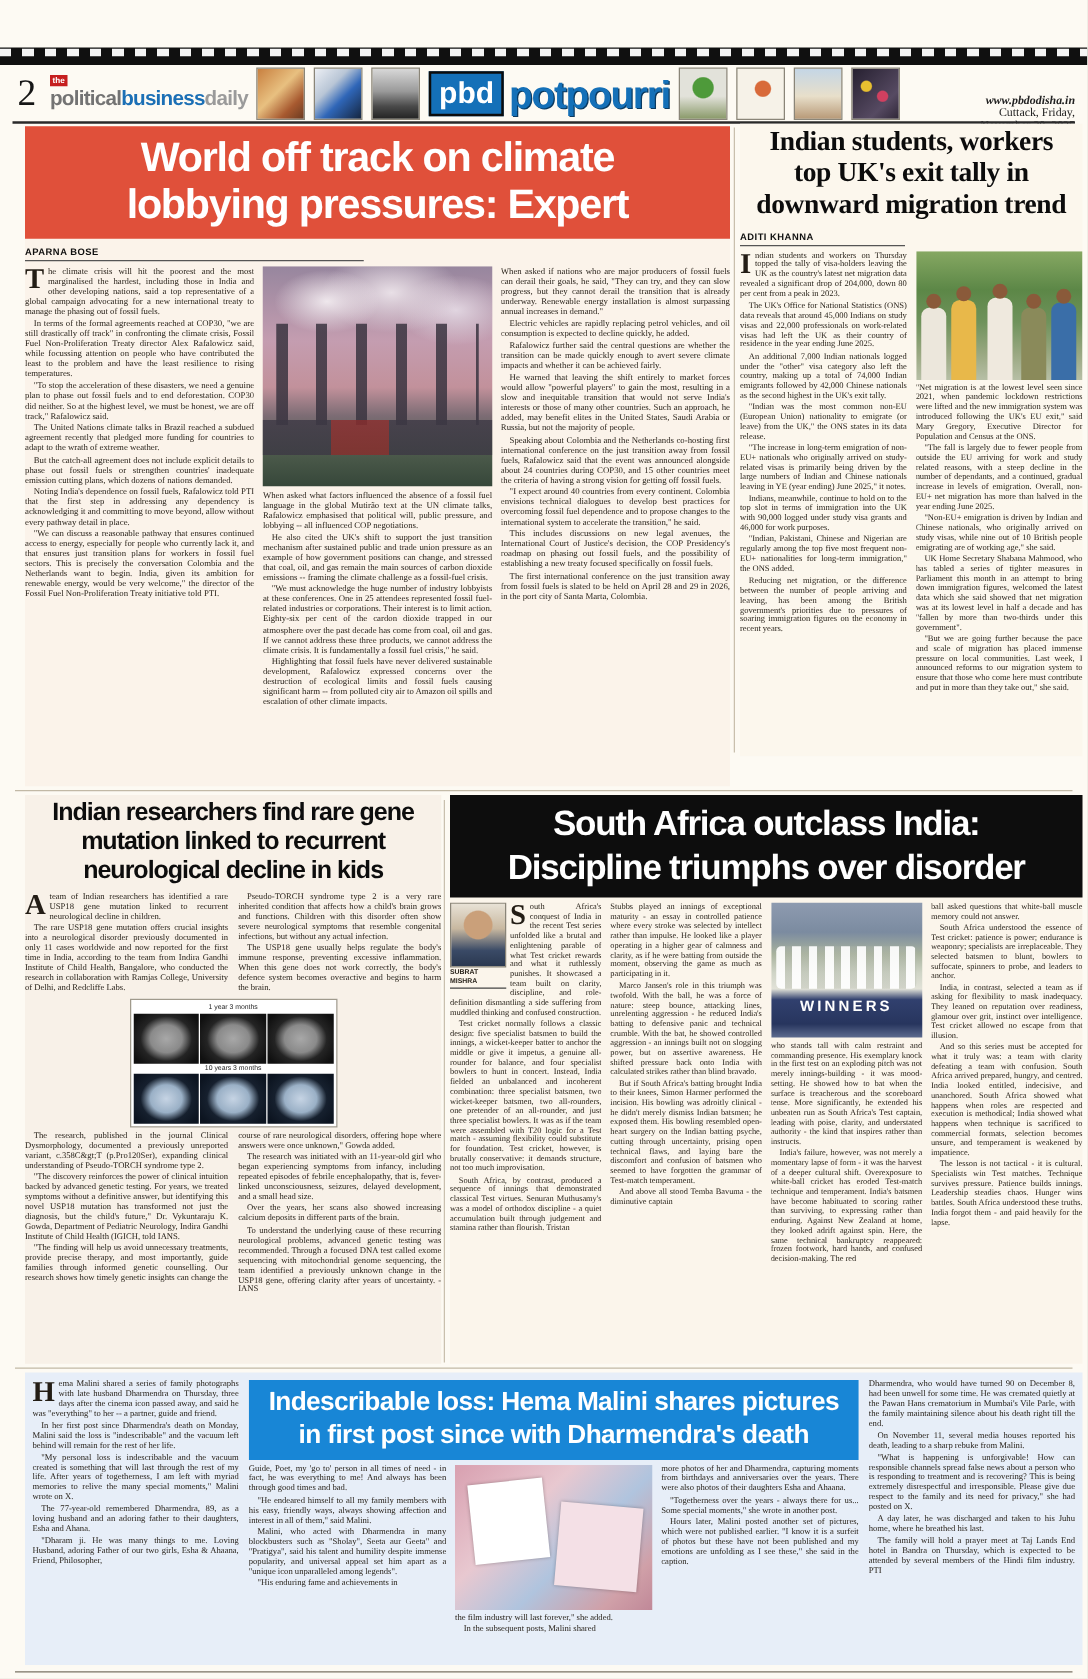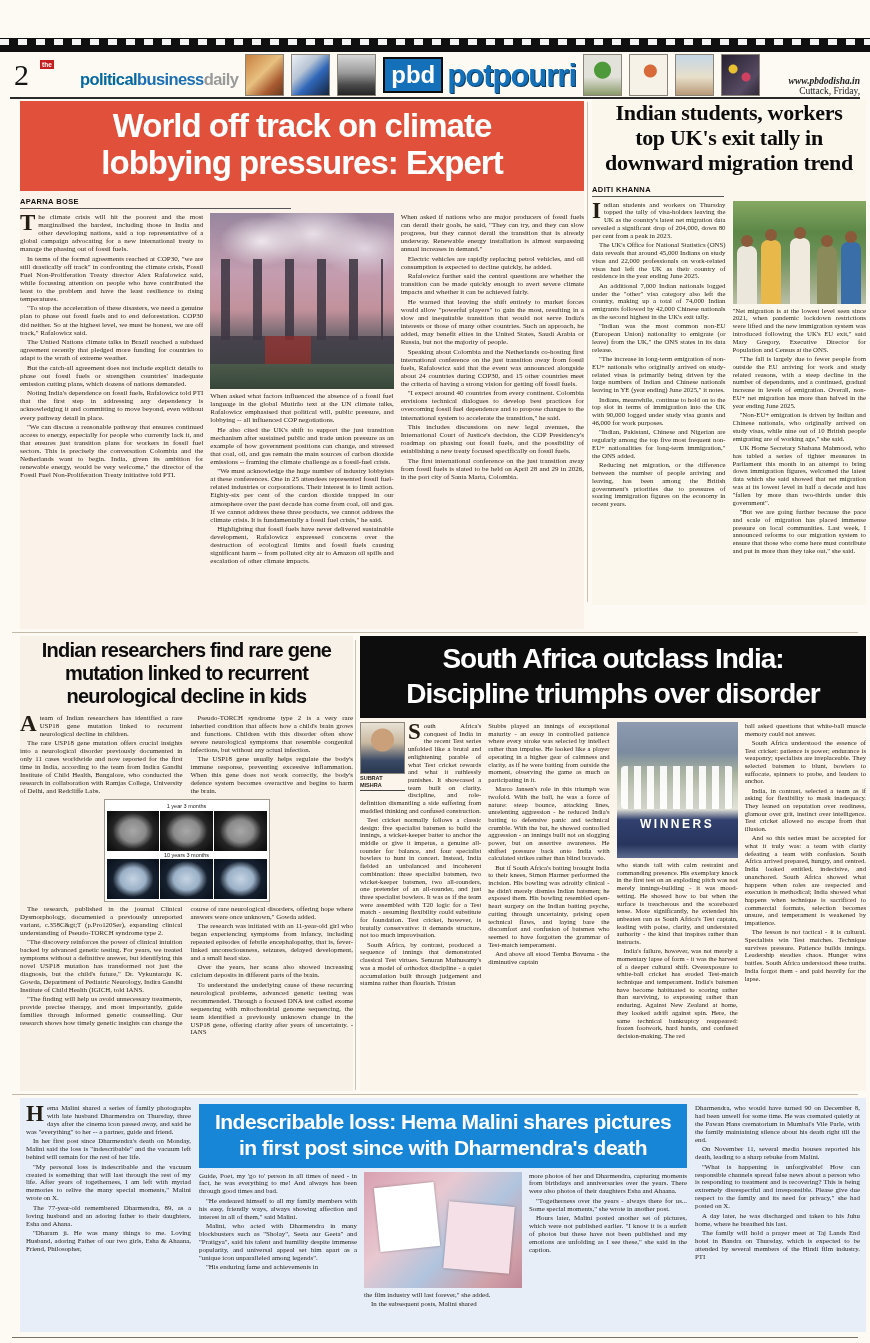--- a/index.html
+++ b/index.html
@@ -6,21 +6,21 @@
   .page{position:relative;width:870px;height:1343px;background:#fdfaf3;margin:0 auto;overflow:hidden;
         font-family:"Liberation Serif",serif;color:#231d15;}
   
   .filmstrip{position:absolute;left:0;right:0;top:38px;height:14px;background:#101010;}
   .filmstrip::before{content:"";position:absolute;top:1px;left:0;right:0;height:6px;
         background:repeating-linear-gradient(90deg,#f4f4f4 0 9px,#101010 9px 18px);}
   .masthead{position:absolute;top:55px;left:10px;right:10px;height:40px;display:flex;align-items:center;gap:7px;}
   .pgnum{font:30px "Liberation Serif",serif;color:#161616;padding:0 4px;}
   .logo{position:relative;white-space:nowrap;font:bold 16.5px "Liberation Sans",sans-serif;letter-spacing:-.6px;padding-top:8px;}
   .logo .the{position:absolute;top:-2px;left:0;background:#c61f1f;color:#fff;font:bold 6.5px "Liberation Sans",sans-serif;padding:1px 2px;letter-spacing:0;}
-  .logo .pol{color:#0369a1;margin-left:40px;} .logo .bus{color:#1b6fb5;} .logo .dly{color:#9a9a9a;font-weight:bold;}
+  .logo .pol{color:#737373;} .logo .bus{color:#1b6fb5;} .logo .dly{color:#9a9a9a;font-weight:bold;}
   .thumb{width:37px;height:40px;border:1px solid #8a8578;flex:0 0 auto;}
   .t-art{background:linear-gradient(135deg,#c87f3f 0%,#e8c080 45%,#a85a30 75%,#6a3a20 100%);}
   .t-moto{background:linear-gradient(135deg,#eceff4 0%,#b9c6d6 35%,#2f66b8 60%,#15253e 100%);}
   .t-mount{background:linear-gradient(180deg,#d8d8d8 0%,#9a9a9a 45%,#4a4a4a 75%,#242424 100%);}
   .t-plant{background:radial-gradient(circle 9px at 50% 38%,#4e9a3a 0 8px,rgba(0,0,0,0) 9px),linear-gradient(180deg,#e2e2da 55%,#8a9a6a 100%);}
   .t-palm{background:radial-gradient(circle 7px at 55% 40%,#d86a3a 0 6px,rgba(0,0,0,0) 7px),#f6f2e8;}
   .t-taj{background:linear-gradient(180deg,#c4d6e6 0%,#e8dfca 55%,#b89a78 100%);}
   .t-perf{background:radial-gradient(circle 4px at 30% 35%,#e8c030 0 4px,rgba(0,0,0,0) 5px),radial-gradient(circle 4px at 65% 55%,#d04060 0 4px,rgba(0,0,0,0) 5px),linear-gradient(135deg,#262030,#564a62 70%,#302838);}
   .brand{display:flex;align-items:center;gap:4px;flex:0 0 auto;}
   .brand .pbd{background:#1470b8;color:#fff;font:800 24px/1 "Liberation Sans",sans-serif;padding:4px 6px;border:2px solid #0c0c0c;}
@@ -84,21 +84,21 @@
   
   .cricket{left:360px;top:636px;width:506px;height:455px;background:#fbf5eb;}
   .cricket-head{background:#0d0d0d;color:#fff;text-align:center;padding:5px 0 7px;}
   .cricket-head div{font:bold 28px/1.25 "Liberation Sans",sans-serif;letter-spacing:-1px;}
   .cricket .cols{height:362px;margin-top:4px;}
   .cricket .b{font-size:6.7px;}
   .author{float:left;width:45px;margin:0 3px 1px 0;}
   .author .ph{height:50px;border:1px solid #8a8578;
       background:radial-gradient(circle 12px at 50% 34%,#caa07a 0 11px,rgba(0,0,0,0) 12px),linear-gradient(180deg,#e8e2d6 0%,#c8b8a0 40%,#3a4a66 75%,#2a3850 100%);}
   .author .cap{font:bold 5.5px/1.3 "Liberation Sans",sans-serif;border-bottom:1px solid #444;padding:1px 0;}
-  .winners{height:136px;margin-bottom:3px;position:relative;overflow:hidden;
+  .winners{height:108px;margin-bottom:3px;position:relative;overflow:hidden;
       background:linear-gradient(180deg,#8e9bb0 0%,#7b8ba0 22%,#a8b29d 38%,#cfd4c6 52%,#e2e2d8 64%,#31406e 72%,#27355e 90%,#5d6b8e 100%);}
   .winners::before{content:"";position:absolute;left:4%;right:4%;top:32%;height:32%;
       background:repeating-linear-gradient(90deg,rgba(255,255,255,.92) 0 7px,rgba(178,184,172,.35) 7px 13px);border-radius:4px;}
   .winners .banner{position:absolute;left:0;right:0;top:70%;text-align:center;color:#fff;
       font:bold 12px "Liberation Sans",sans-serif;letter-spacing:2.5px;}
   
   .hema{left:20px;top:1098px;width:846px;height:234px;background:#e7eef8;padding:6px;box-sizing:border-box;display:flex;gap:8px;}
   .hema .b{font-size:6.9px;}
   .hema .side{width:165px;flex:0 0 auto;overflow:hidden;}
   .hema .mid{flex:1;display:flex;flex-direction:column;overflow:hidden;}
@@ -148,21 +148,21 @@
       <div>lobbying pressures: Expert</div>
     </div>
     <div class="byline">APARNA BOSE</div>
     <div class="cols">
       <div class="col">
         <p class="b dc">The climate crisis will hit the poorest and the most marginalised the hardest, including those in India and other developing nations, said a top representative of a global campaign advocating for a new international treaty to manage the phasing out of fossil fuels.</p>
         <p class="b">In terms of the formal agreements reached at COP30, "we are still drastically off track" in confronting the climate crisis, Fossil Fuel Non-Proliferation Treaty director Alex Rafalowicz said, while focussing attention on people who have contributed the least to the problem and have the least resilience to rising temperatures.</p>
         <p class="b">"To stop the acceleration of these disasters, we need a genuine plan to phase out fossil fuels and to end deforestation. COP30 did neither. So at the highest level, we must be honest, we are off track," Rafalowicz said.</p>
         <p class="b">The United Nations climate talks in Brazil reached a subdued agreement recently that pledged more funding for countries to adapt to the wrath of extreme weather.</p>
         <p class="b">But the catch-all agreement does not include explicit details to phase out fossil fuels or strengthen countries' inadequate emission cutting plans, which dozens of nations demanded.</p>
-        <p class="b">Noting India's dependence on fossil fuels, Rafalowicz told PTI that the first step in addressing any dependency is acknowledging it and committing to move beyond, even without every pathway detail in place.</p>
+        <p class="b">Noting India's dependence on fossil fuels, Rafalowicz told PTI that the first step in addressing any dependency is acknowledging it and committing to move beyond, allow without every pathway detail in place.</p>
         <p class="b">"We can discuss a reasonable pathway that ensures continued access to energy, especially for people who currently lack it, and that ensures just transition plans for workers in fossil fuel sectors. This is precisely the conversation Colombia and the Netherlands want to begin. India, given its ambition for renewable energy, would be very welcome," the director of the Fossil Fuel Non-Proliferation Treaty initiative told PTI.</p>
       </div>
       <div class="col">
         <div class="powerplant"></div>
         <p class="b nf">When asked what factors influenced the absence of a fossil fuel language in the global Mutirão text at the UN climate talks, Rafalowicz emphasised that political will, public pressure, and lobbying -- all influenced COP negotiations.</p>
         <p class="b">He also cited the UK's shift to support the just transition mechanism after sustained public and trade union pressure as an example of how government positions can change, and stressed that coal, oil, and gas remain the main sources of carbon dioxide emissions -- framing the climate challenge as a fossil-fuel crisis.</p>
         <p class="b">"We must acknowledge the huge number of industry lobbyists at these conferences. One in 25 attendees represented fossil fuel-related industries or corporations. Their interest is to limit action. Eighty-six per cent of the cardon dioxide trapped in our atmosphere over the past decade has come from coal, oil and gas. If we cannot address these three products, we cannot address the climate crisis. It is fundamentally a fossil fuel crisis," he said.</p>
         <p class="b">Highlighting that fossil fuels have never delivered sustainable development, Rafalowicz expressed concerns over the destruction of ecological limits and fossil fuels causing significant harm -- from polluted city air to Amazon oil spills and escalation of other climate impacts.</p>
       </div>
       <div class="col">

